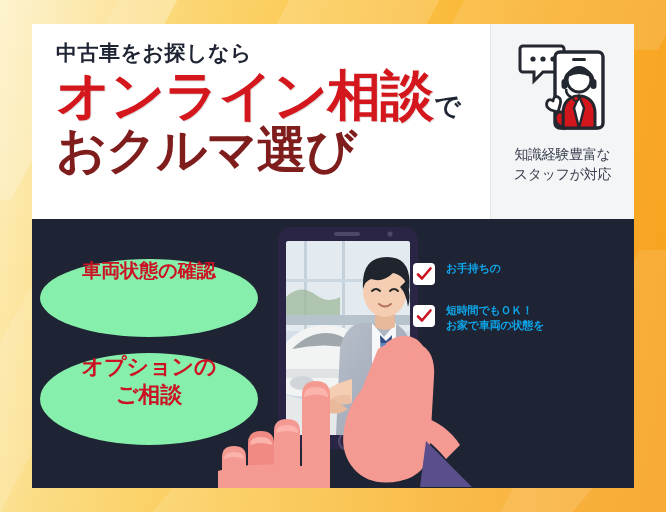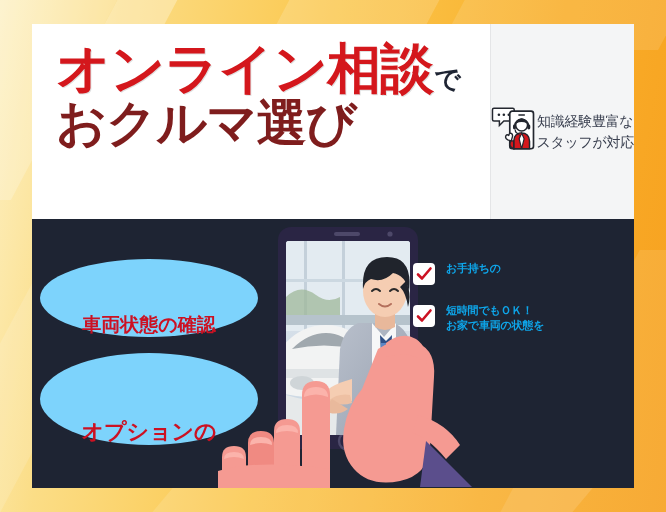--- a/index.html
+++ b/index.html
@@ -88,21 +88,21 @@
     margin: 2px 0 0 0;
   }
 
   
   .staff-panel {
     width: 144px;
     background: #f4f5f6;
     border-left: 1px solid #e4e5e7;
     box-sizing: border-box;
     display: flex;
-    flex-direction: row;
+    flex-direction: column;
     align-items: center;
     padding-top: 14px;
   }
   .staff-icon { width: 92px; height: 100px; display:block; }
   .staff-caption {
     margin-top: 6px;
     text-align: center;
     font-size: 14px;
     color: #3a4050;
     line-height: 1.45;
@@ -117,24 +117,24 @@
     top: 219px;
     width: 602px;
     height: 269px;
     background: #1e2433;
     overflow: hidden;
   }
 
   
   .pill {
     position: absolute;
-    background: #7dd3fc;
+    background: #86efac;
     border-radius: 50%;
     display: flex;
-    align-items: flex-end;
+    align-items: flex-start;
     justify-content: center;
     text-align: center;
     color: #cc1122;
     font-weight: 900;
     line-height: 1.25;
     z-index: 6;
   }
   .pill-1 { left: 8px;  top: 40px;  width: 218px; height: 78px; font-size: 19px; }
   .pill-2 { left: 8px;  top: 134px; width: 218px; height: 92px; font-size: 22px; }
 
@@ -190,20 +190,21 @@
   <div class="streak s2"></div>
   <div class="streak s3"></div>
   <div class="streak s4"></div>
   <div class="streak s5"></div>
   <div class="streak s6"></div>
   <div class="streak s7"></div>
 
   <div class="top-panel">
 
     <div class="headline-area">
+      <p class="kicker">中古車をお探しなら</p>
       <div class="headline-main">
         <span class="headline-red">オンライン相談</span>
         <span class="headline-de">で</span>
       </div>
       <p class="headline-sub">おクルマ選び</p>
     </div>
 
     <div class="staff-panel">
       <svg class="staff-icon" viewBox="0 0 92 100">
 
@@ -326,20 +327,21 @@
         <path d="M36 252 q40 -12 112 -2 l0 19 h-112 z" fill="#f59a92"></path>
       </g>
     </svg>
 
     <div class="pill pill-1">
       <span>車両状態の確認</span>
     </div>
     <div class="pill pill-2">
       <span>
         <span style="display:block">オプションの</span>
+        <span style="display:block">ご相談</span>
       </span>
     </div>
 
     <div class="checklist">
 
       <div class="check-row">
         <span class="checkbox">
           <svg width="18" height="18" viewBox="0 0 18 18">
             <path d="M3 9.5 L7 13.5 L15.5 3.5" stroke="#cc1122" stroke-width="2.6" fill="none" stroke-linecap="round" stroke-linejoin="round"></path>
           </svg>

